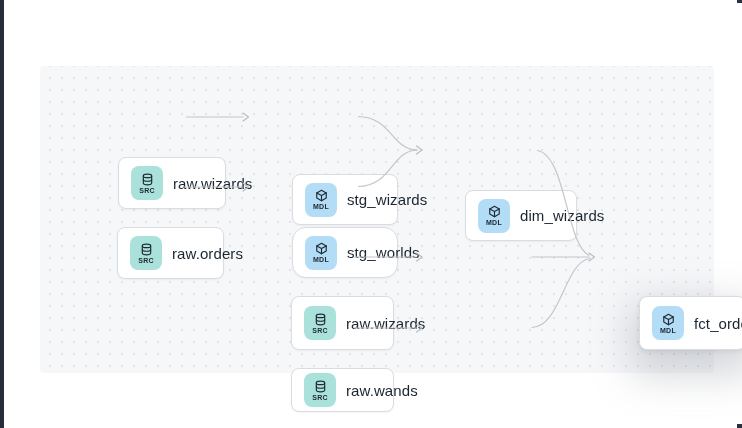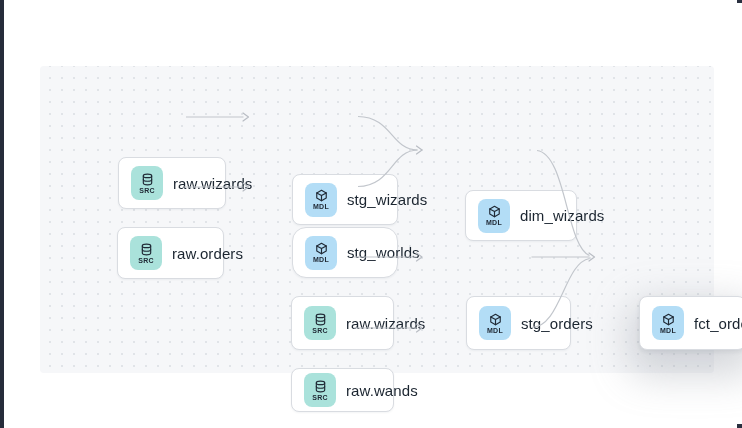--- a/index.html
+++ b/index.html
@@ -125,31 +125,20 @@
       <svg class="ic ic-db" viewBox="0 0 14 14" width="13" height="13">
         <ellipse cx="7" cy="3.1" rx="4.5" ry="1.9"></ellipse>
         <path d="M2.5 3.1 V10.9 A4.5 1.9 0 0 0 11.5 10.9 V3.1"></path>
         <path d="M2.5 7 A4.5 1.9 0 0 0 11.5 7"></path>
       </svg>
 
       <span class="badge-label">SRC</span>
     </div>
     <span class="node-label">raw.wizards</span>
   </div>
-      <div class="node pos-stg_orders">
-    <div class="badge b-mdl">
-
-      <svg class="ic ic-cube" viewBox="0 0 14 14" width="13" height="13">
-        <path d="M7 1.4 L12.1 4.2 V9.8 L7 12.6 L1.9 9.8 V4.2 Z"></path>
-        <path d="M1.9 4.2 L7 7.1 L12.1 4.2 M7 7.1 V12.6"></path>
-      </svg>
-      <span class="badge-label">MDL</span>
-    </div>
-    <span class="node-label">stg_orders</span>
-  </div>
       <div class="node pos-raw_wands">
     <div class="badge b-src">
       <svg class="ic ic-db" viewBox="0 0 14 14" width="13" height="13">
         <ellipse cx="7" cy="3.1" rx="4.5" ry="1.9"></ellipse>
         <path d="M2.5 3.1 V10.9 A4.5 1.9 0 0 0 11.5 10.9 V3.1"></path>
         <path d="M2.5 7 A4.5 1.9 0 0 0 11.5 7"></path>
       </svg>
 
       <span class="badge-label">SRC</span>
     </div>

